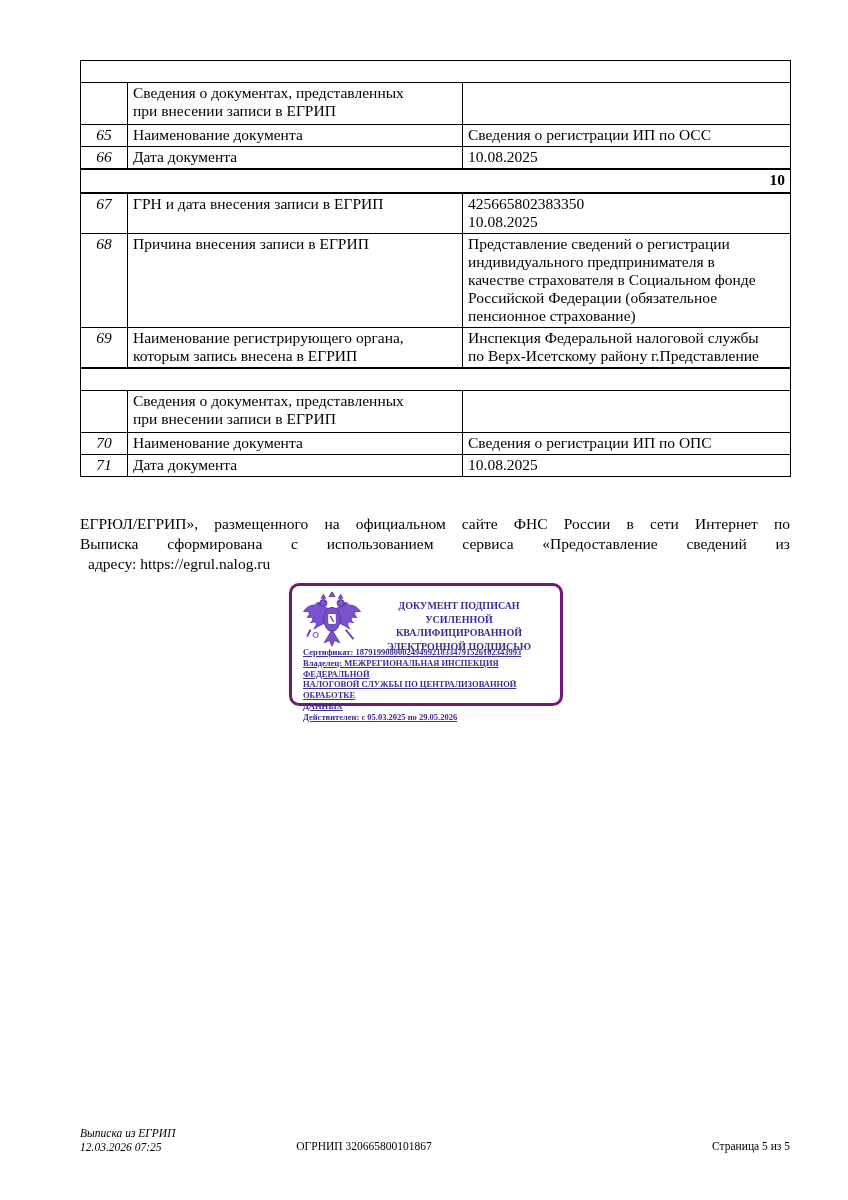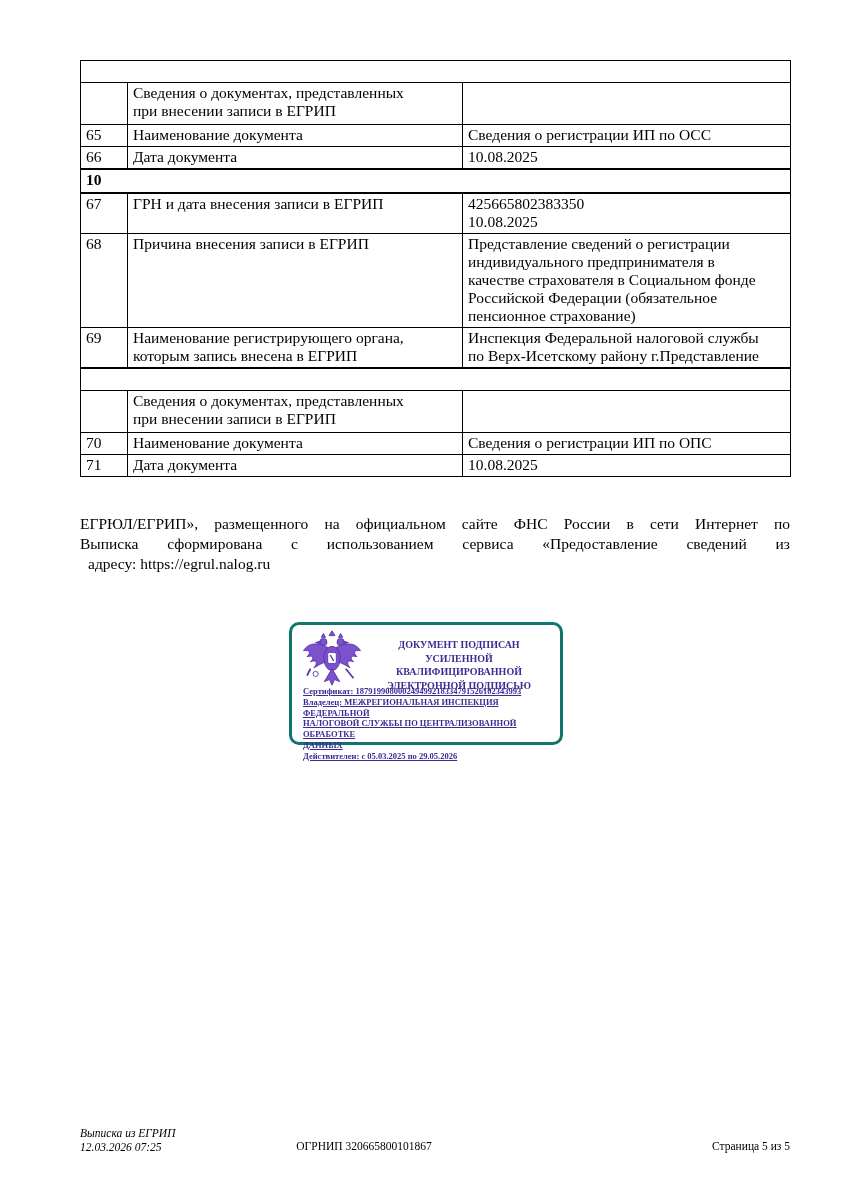--- a/index.html
+++ b/index.html
@@ -10,40 +10,40 @@
   }
   
   table.doc{
     position:absolute;left:80px;top:60px;width:710px;
     border-collapse:collapse;table-layout:fixed;
     font-size:15.5px;line-height:18px;
   }
   table.doc td{
     border:1px solid #000;padding:1px 5px 2px 5px;vertical-align:top;overflow:hidden;
   }
-  td.c-num{padding-left:1px;padding-right:1px;}
+  td.c-num{text-align:center;padding-left:1px;padding-right:1px;font-style:italic;}
   td.c-lab,td.c-val{white-space:pre-line;}
   tr.row-empty td{height:18px;}
   tr.thick-top td{border-top-width:2px;}
   tr.row-header td{height:38px;}
   tr.row-section td{
-    text-align:left;font-weight:bold;height:19px;
+    text-align:right;font-weight:bold;height:19px;
     border-top-width:2px;border-bottom-width:2px;white-space:normal;
   }
   
   .note{
     position:absolute;left:80px;top:514px;width:710px;
     font-size:15.5px;line-height:20px;
   }
   .note .jline{text-align:justify;text-align-last:justify;}
   .note .lline{text-align:left;margin-left:8px;}
   
   .stamp{
-    position:absolute;left:289px;top:622px;width:274px;height:123px;
-    border:3px solid #0f766e;border-radius:10px;box-sizing:border-box;
+    position:absolute;left:289px;top:583px;width:274px;height:123px;
+    border:3px solid #701a75;border-radius:10px;box-sizing:border-box;
     background:#fff;
   }
   .stamp-eagle{position:absolute;left:7px;top:5px;width:66px;height:62px;}
   .stamp-title{
     position:absolute;left:72px;top:13px;width:190px;text-align:center;
     font-size:10px;font-weight:bold;color:#3c2c92;line-height:13.5px;
   }
   .stamp-info{
     position:absolute;left:11px;top:61px;width:254px;
     font-size:8.5px;font-weight:bold;color:#3c2c92;line-height:10.8px;text-decoration:underline;

